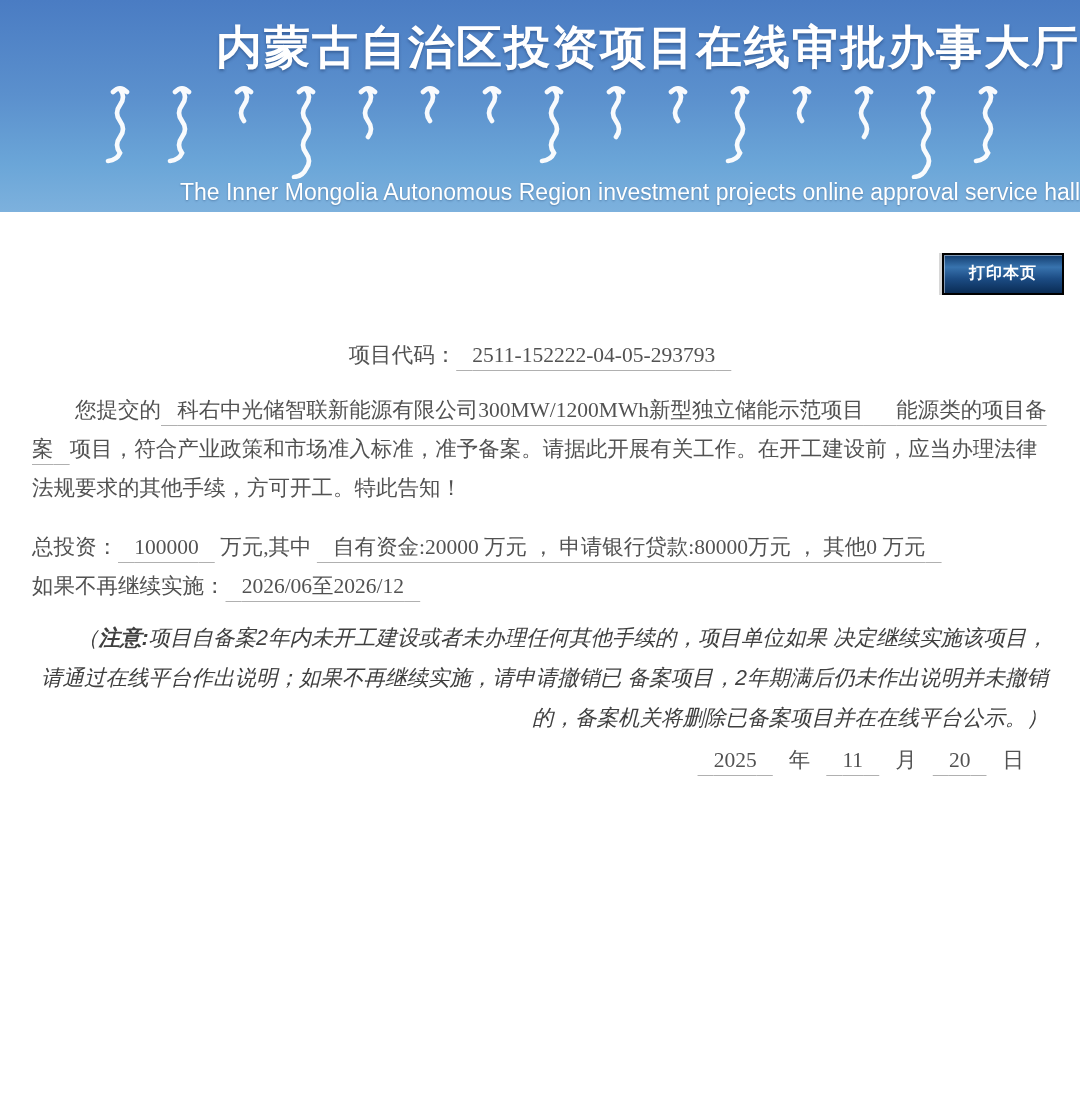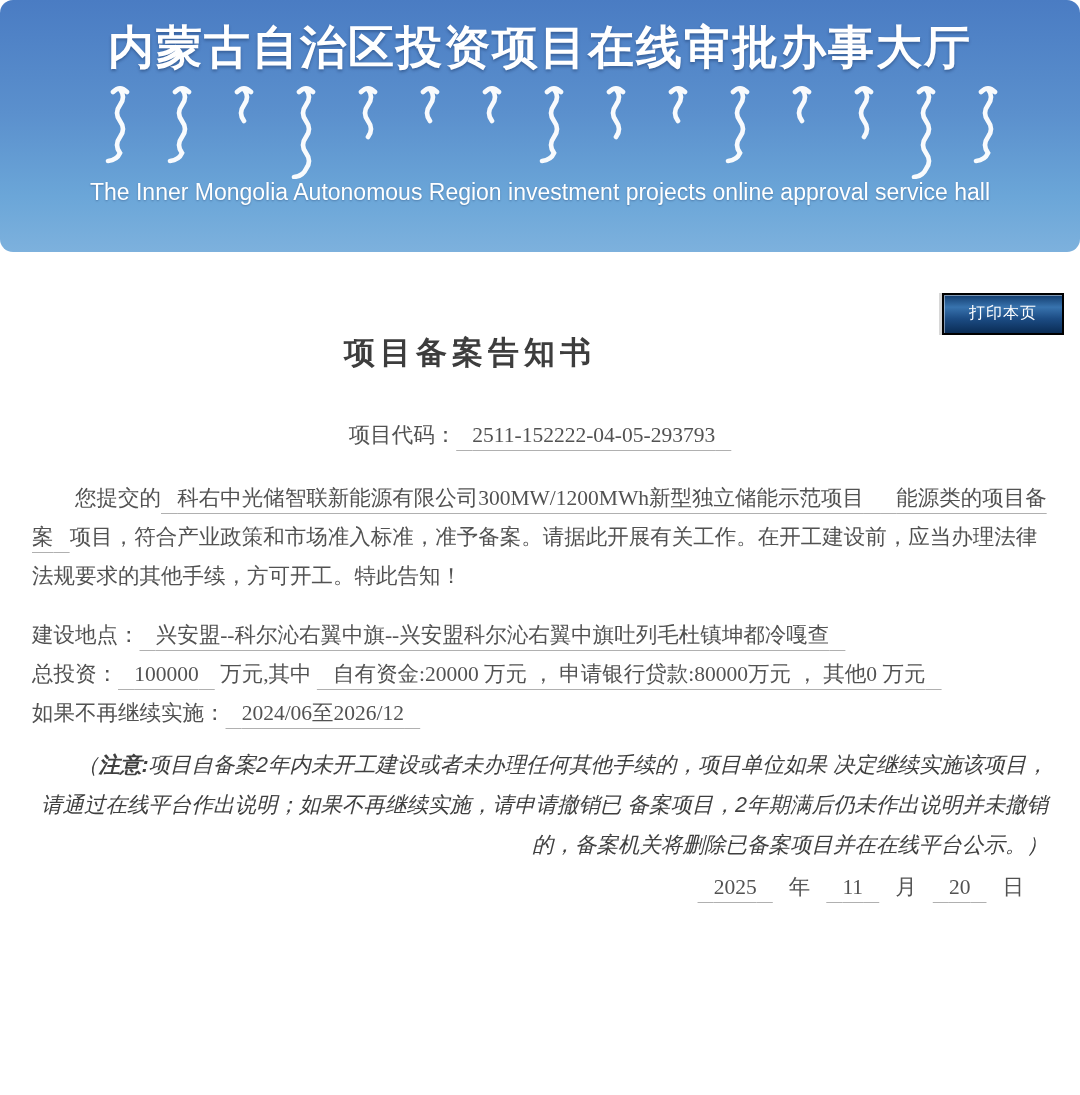--- a/index.html
+++ b/index.html
@@ -11,23 +11,23 @@
     --text:#525252;
     --underline:#b0b0b0;
   }
   *{margin:0;padding:0;box-sizing:border-box;}
   html,body{background:#ffffff;}
   body{width:1080px;font-family:"Liberation Serif","DejaVu Serif",serif;}
   .page{width:1080px;height:1095px;overflow:hidden;background:#ffffff;}
 
   
   .banner{
-    height:252px;
+    height:212px;
     background:linear-gradient(180deg,var(--banner-top) 0%,var(--banner-mid) 45%,#6ba6d8 78%,var(--banner-bottom) 100%);
-    text-align:center;color:#ffffff;overflow:hidden;border-radius:13px;
+    text-align:right;color:#ffffff;overflow:hidden;
   }
   .banner-cn{
     padding-top:17px;
     font-size:46px;font-weight:bold;letter-spacing:2px;
     text-shadow:0 2px 3px rgba(10,30,70,.35);
     font-family:"Liberation Serif","DejaVu Serif",serif;
     white-space:nowrap;
   }
   .mongolian{display:block;margin:4px auto 0;}
   .banner-en{
@@ -39,38 +39,38 @@
   }
 
   
   .content{padding:0 32px 20px;color:var(--text);font-size:21.5px;line-height:39px;}
   .print-row{margin-top:40px;height:40px;text-align:right;}
   .print-btn{
     display:inline-block;margin-right:-16px;
     background:linear-gradient(180deg,#123c6d 0%,var(--btn-light) 32%,#1c4c84 62%,var(--btn-dark) 100%);
     border:2px solid #000000;
     box-shadow:inset 1px 1px 0 rgba(255,255,255,.45), -3px 0 0 #d8d8d8;
-    color:#ffffff;font-weight:normal;font-size:16px;
+    color:#ffffff;font-weight:bold;font-size:16px;
     font-family:"Liberation Sans","DejaVu Sans",sans-serif;
     padding:8px 25px 9px;cursor:pointer;letter-spacing:1px;
   }
   .doc-title{
     margin:2px 140px 0 0;text-align:center;
     font-size:31px;font-weight:600;letter-spacing:5px;color:#3d3d3d;line-height:38px;
   }
   .u{
     text-decoration:underline;
     text-decoration-color:var(--underline);
     text-decoration-thickness:1px;
     text-underline-offset:8px;
   }
   .pad::before,.pad::after{content:"\00a0\00a0\00a0";}
   .fields{margin-top:44px;text-align:center;}
   .line{line-height:39px;}
-  .para{margin-top:24px;text-indent:2em;}
+  .para{margin-top:16px;text-indent:2em;}
   .details{margin-top:20px;}
   .note{
     margin-top:12px;text-indent:2em;
     font-family:"Liberation Sans","DejaVu Sans",sans-serif;
     font-style:italic;color:#3f3f3f;font-size:21.5px;line-height:40px;text-align:right;
   }
   .note b{font-weight:bold;}
   .sig-row{margin-top:12px;text-align:right;padding-right:30px;line-height:42px;}
   .date-row{text-align:right;padding-right:14px;line-height:44px;}
   .date-row .num{margin:0 6px;}
@@ -104,41 +104,37 @@
       </svg>
     <div class="banner-en">The Inner Mongolia Autonomous Region investment projects online approval service hall</div>
   </header>
 
   <main class="content">
 
     <div class="print-row">
       <button class="print-btn">打印本页</button>
     </div>
 
-    <h1 class="doc-title">项目备案告知书</h1>
 
     <div class="fields">
       <div class="line">
         <span>项目代码：</span><span class="u pad">2511-152222-04-05-293793</span>
       </div>
     </div>
 
     <p class="para">
       <span>您提交的</span><span class="u pad">科右中光储智联新能源有限公司300MW/1200MWh新型独立储能示范项目</span><span class="u pad">能源类的项目备案</span><span>项目，符合产业政策和市场准入标准，准予备案。请据此开展有关工作。在开工建设前，应当办理法律法规要求的其他手续，方可开工。特此告知！</span>
     </p>
 
     <div class="details">
       <div class="line">
-        <span>建设地点：</span><span class="u pad">兴安盟--科尔沁右翼中旗--兴安盟科尔沁右翼中旗吐列毛杜镇坤都冷嘎查</span>
-      </div>
-      <div class="line">
         <span>总投资：</span><span class="u pad">100000</span> <span>万元,其中</span> <span class="u pad">自有资金:20000 万元 ， 申请银行贷款:80000万元 ， 其他0 万元</span>
       </div>
       <div class="line">
-        <span>如果不再继续实施：</span><span class="u pad">2024/06至2026/12</span>
+        <span>如果不再继续实施：</span><span class="u pad">2026/06至2026/12</span>
       </div>
     </div>
 
     <p class="note">
       <span>（</span><b>注意:</b><span>项目自备案2年内未开工建设或者未办理任何其他手续的，项目单位如果 决定继续实施该项目，请通过在线平台作出说明；如果不再继续实施，请申请撤销已 备案项目，2年期满后仍未作出说明并未撤销的，备案机关将删除已备案项目并在在线平台公示。）</span>
     </p>
 
 
     <div class="date-row">
       <span class="u pad num">2025</span><span class="cn">年</span><span class="u pad num">11</span><span class="cn">月</span><span class="u pad num">20</span><span class="cn">日</span>

